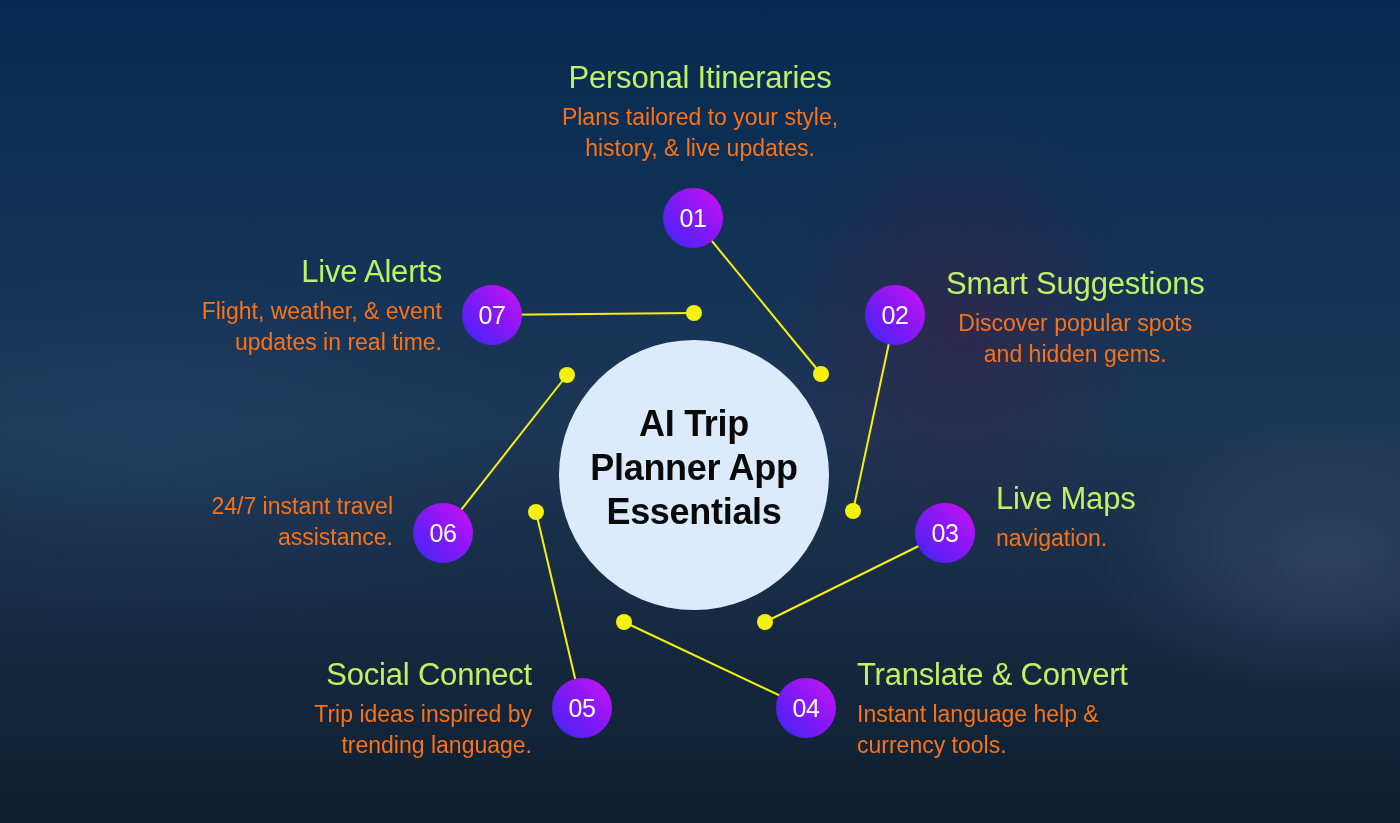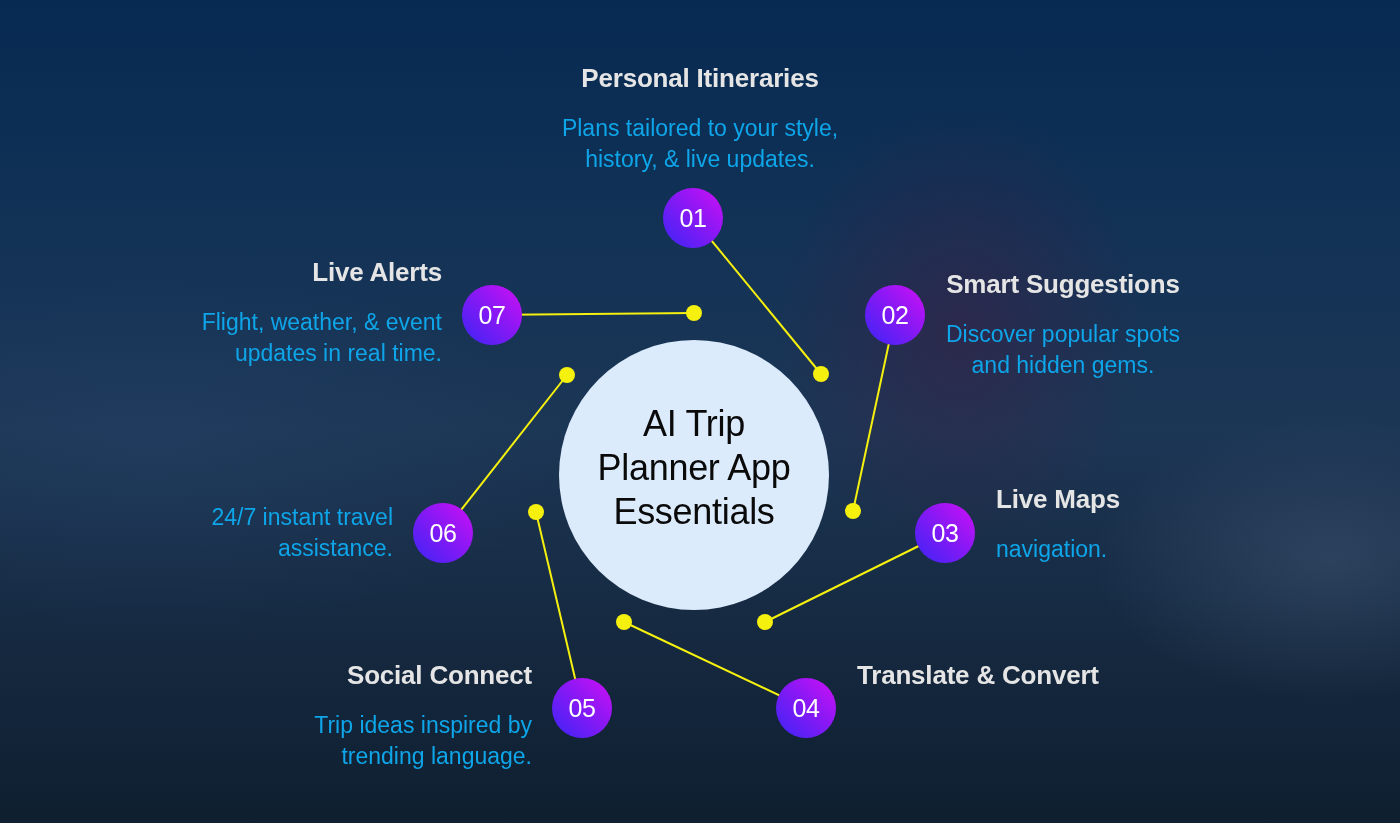--- a/index.html
+++ b/index.html
@@ -38,21 +38,21 @@
       height: 270px;
       border-radius: 50%;
       background: #dcebfb;
       display: flex;
       align-items: center;
       justify-content: center;
       text-align: center;
     }
     .center-title {
       color: #0a0a0a;
-      font-weight: 400;
+      font-weight: 700;
       font-size: 36px;
       line-height: 44px;
       width: 250px;
       letter-spacing: -0.3px;
       margin-top: -14px;
     }
     .badge {
       position: absolute;
       width: 60px;
       height: 60px;
@@ -63,32 +63,32 @@
       font-size: 25px;
       display: flex;
       align-items: center;
       justify-content: center;
       letter-spacing: -0.5px;
     }
     .feature {
       position: absolute;
     }
     .feature .title {
-      color: #e5e5e5;
-      font-weight: 700;
-      font-size: 26px;
+      color: #bef264;
+      font-weight: 400;
+      font-size: 31px;
       line-height: 32px;
       white-space: nowrap;
       letter-spacing: -0.2px;
     }
     .feature .desc {
-      color: #0ea5e9;
+      color: #f97316;
       font-size: 23px;
       line-height: 31px;
-      margin-top: 19px;
+      margin-top: 8px;
     }
     .feature .desc span {
       display: block;
       white-space: nowrap;
     }
     .align-right { text-align: right; }
     .align-left { text-align: left; }
     .align-center { text-align: center; }
   </style>
 </head>
@@ -151,20 +151,24 @@
 
 <div class="feature align-left" style="left:996px; top:483px;">
   <div class="title">Live Maps</div>
   <div class="desc">
     <span>navigation.</span>
   </div>
 </div>
 
 <div class="feature align-left" style="left:857px; top:659px;">
   <div class="title">Translate &amp; Convert</div>
+  <div class="desc">
+    <span>Instant language help &amp;</span>
+    <span>currency tools.</span>
+  </div>
 </div>
 
 <div class="feature align-right" style="right:868px; top:659px;">
   <div class="title">Social Connect</div>
   <div class="desc">
     <span>Trip ideas inspired by</span>
     <span>trending language.</span>
   </div>
 </div>
 

